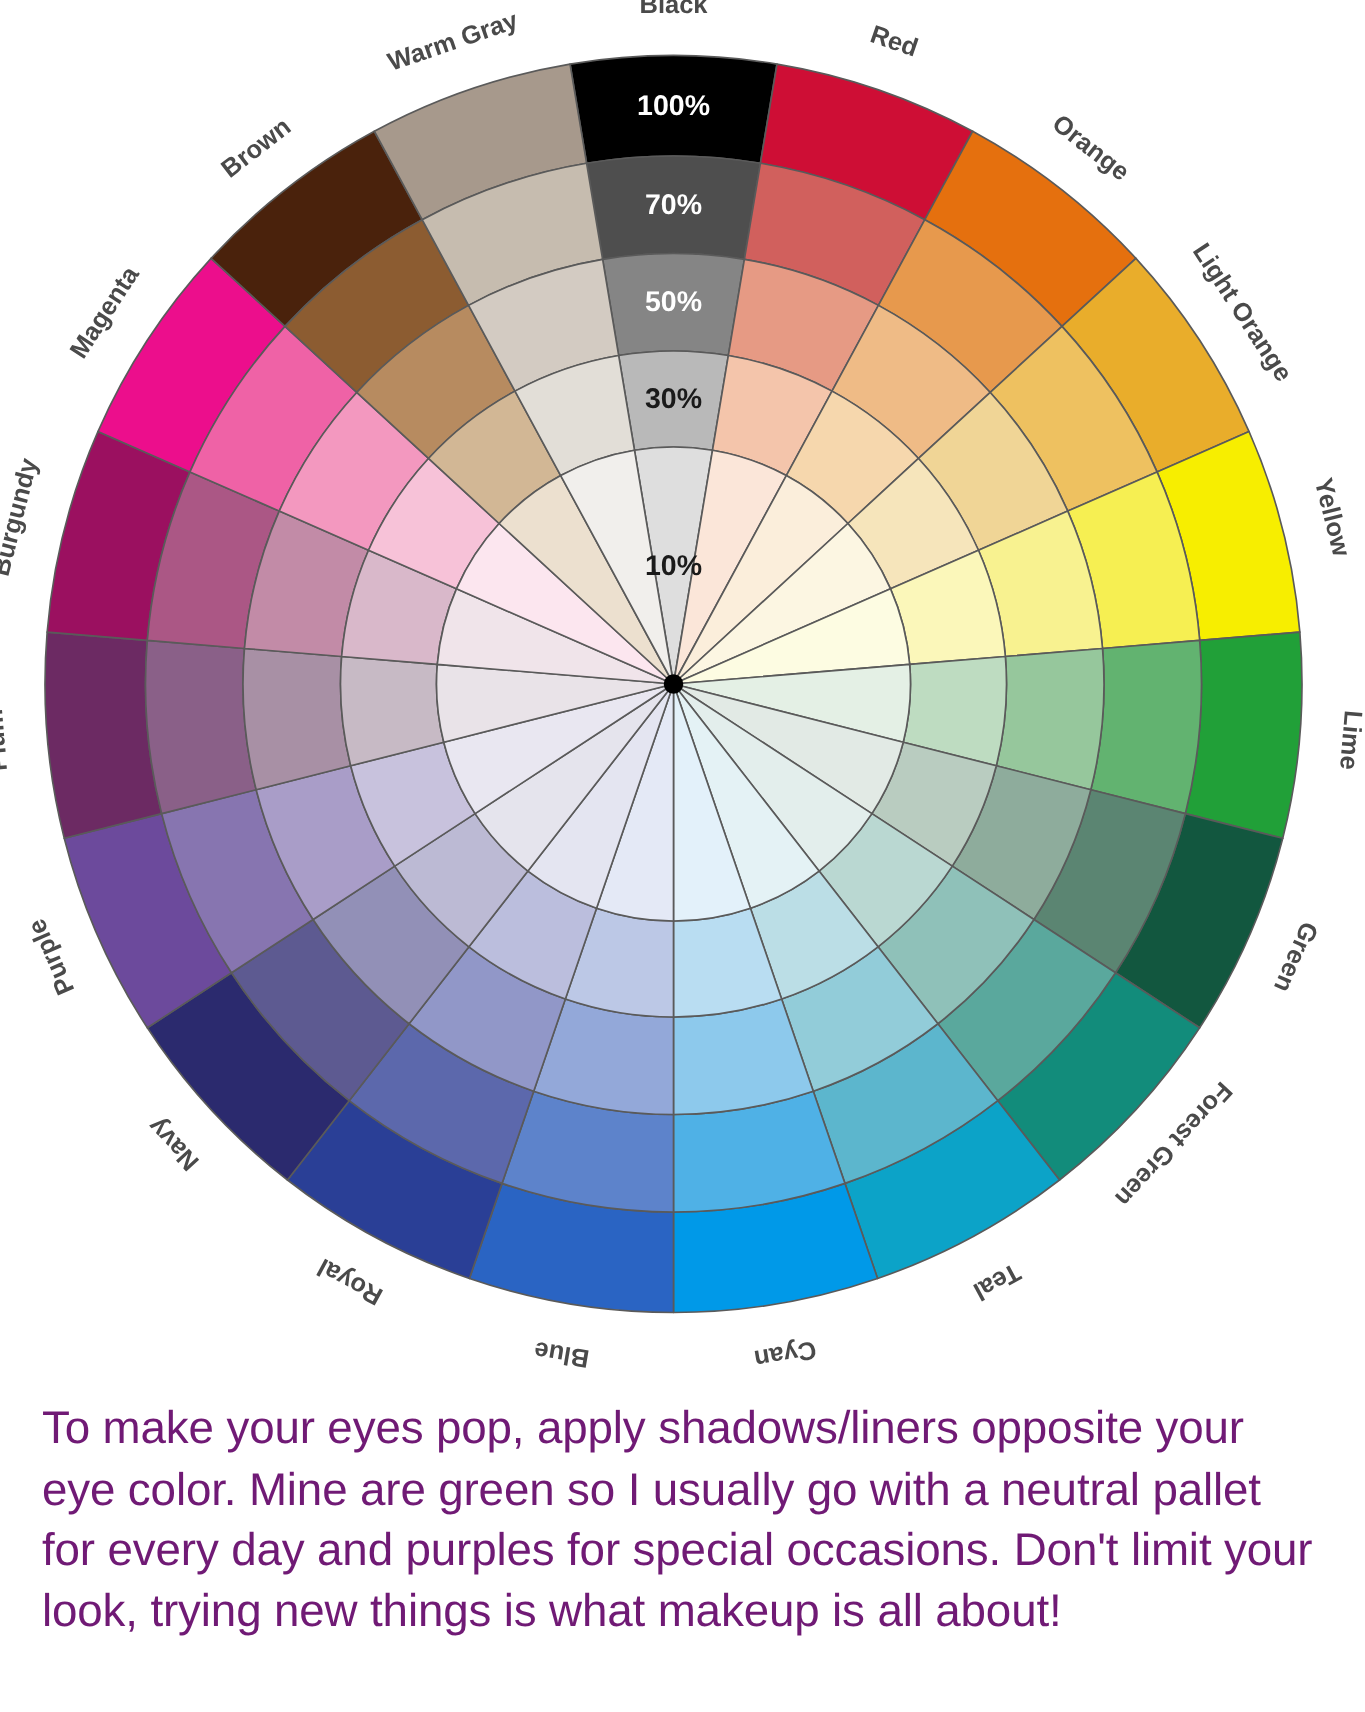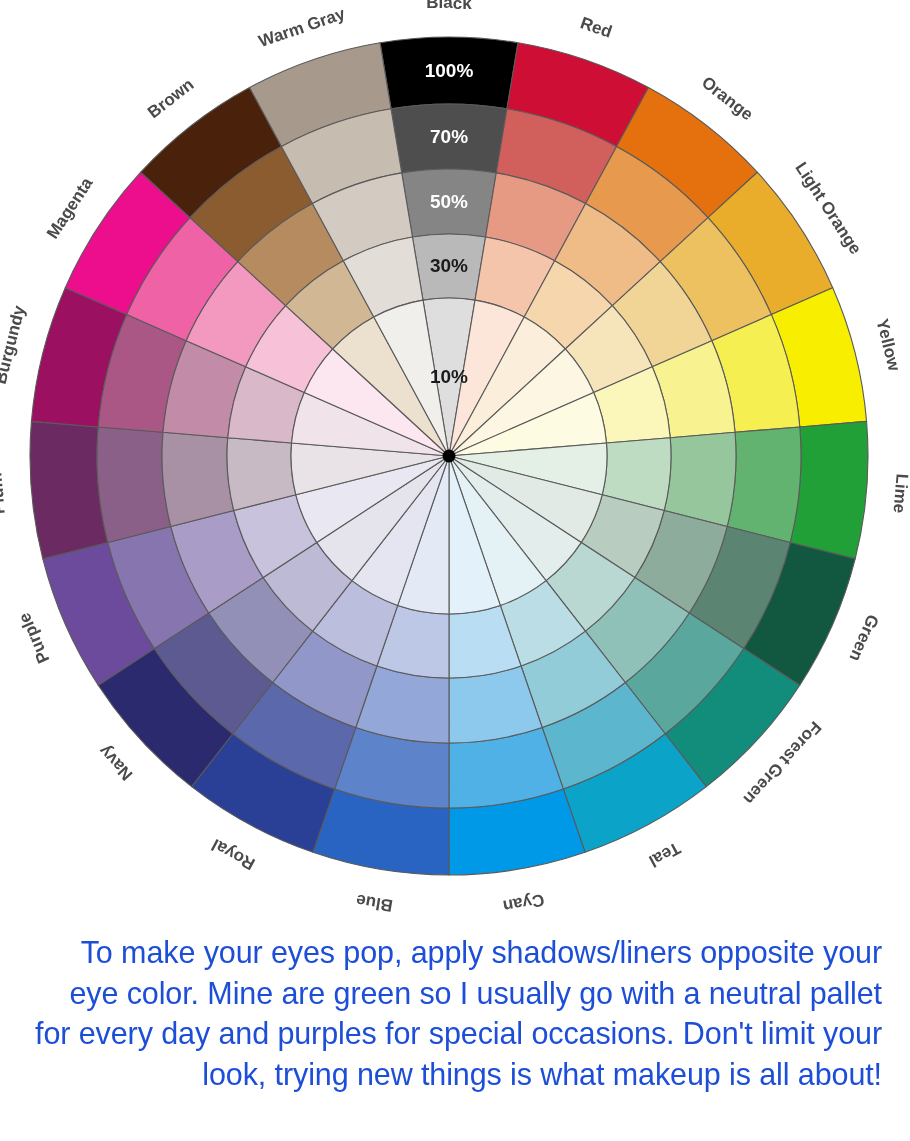--- a/index.html
+++ b/index.html
@@ -25,23 +25,22 @@
     text-anchor:middle;
     dominant-baseline:middle;
   }
   #caption{
     position:absolute;left:0;top:932px;width:910px;
     padding:0 28px 0 28px;
     box-sizing:border-box;
     font-family:"Liberation Sans", sans-serif;
     font-size:30.5px;
     line-height:1.33;
-    color:#1d4ed8;
+    color:#701a75;
     letter-spacing:-0.1px;
-    text-align:right;
   }
 </style>
 </head>
 <body>
 
 <div id="wheel-wrap">
   <svg id="wheel-svg" width="910" height="930" viewBox="0 0 910 930">
     <g id="wedges-layer">
         <g>
           <path d="M 380.06144172817545 42.71018015997271 A 419 419 0 0 1 517.9890506340502 42.71860567814997 L 506.9573885994884 108.80417469858901 A 352 352 0 0 0 391.0850298050543 108.79709645897469 Z" fill="#000000" stroke="#5a5a5a" stroke-width="1.1" stroke-linejoin="round"></path>

